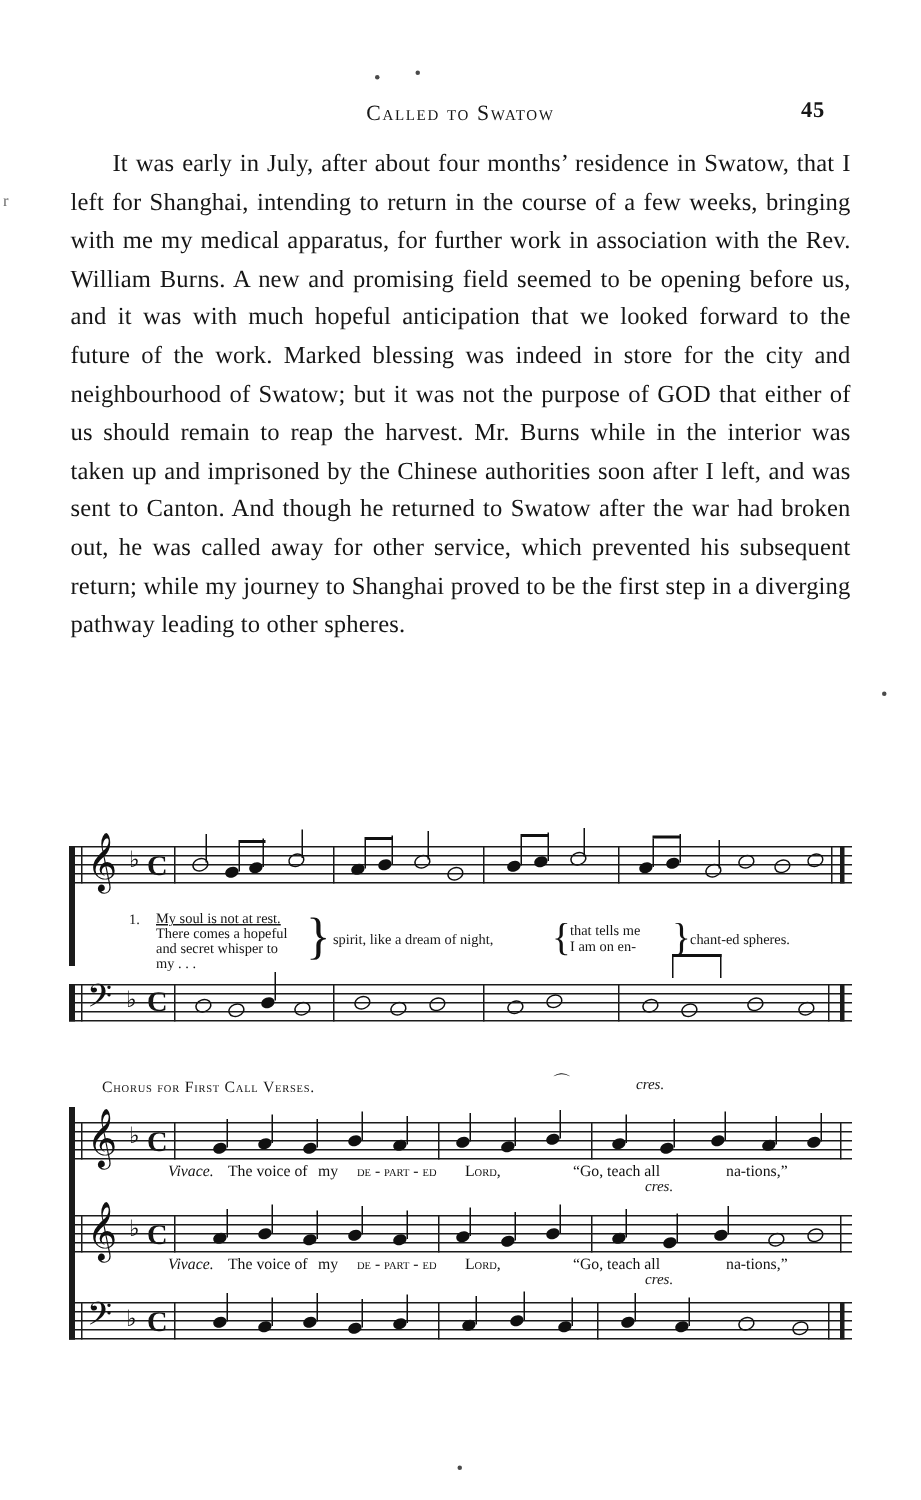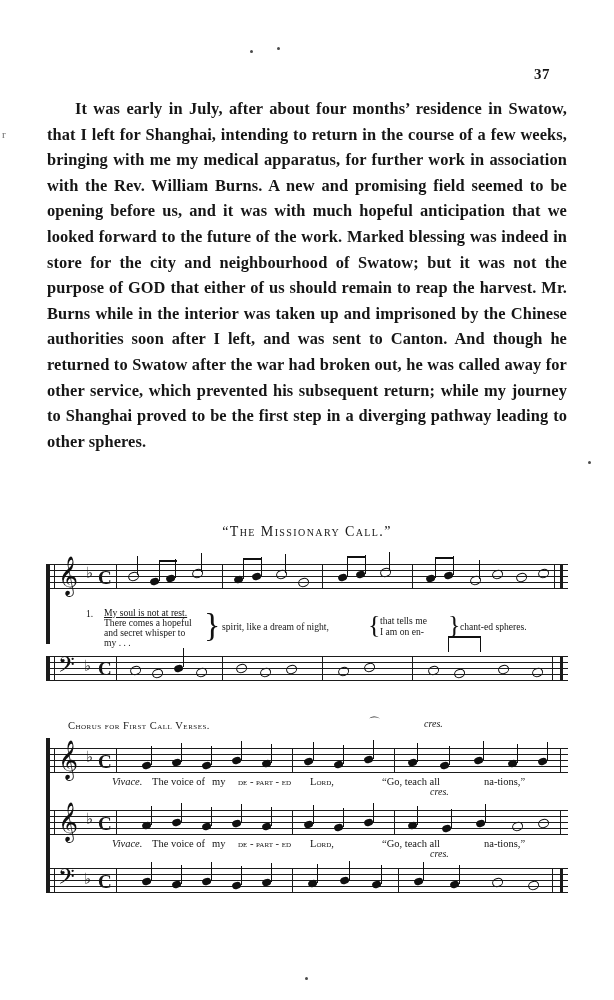--- a/index.html
+++ b/index.html
@@ -64,21 +64,20 @@
   .body-text {
     position: absolute;
     left: 47px;
     top: 96px;
     width: 520px;
     font-size: 16.4px;
     line-height: 25.6px;
     text-align: justify;
     text-justify: inter-word;
     letter-spacing: 0.1px;
-    font-weight: bold;
   }
   .body-text p { margin: 0; }
   .body-text p.indent { text-indent: 28px; }
   .sc { font-variant: small-caps; }
 
   
   .hymn-title {
     position: absolute;
     left: 0;
     top: 524px;
@@ -233,27 +232,27 @@
 <body>
 
 <div class="page">
 
   <div class="dot-mark mark-top-a"></div>
   <div class="dot-mark mark-top-b"></div>
   <div class="dot-mark mark-bottom"></div>
   <div class="dot-mark mark-right"></div>
   <div class="mark-left">r</div>
 
-  <div class="page-number">37</div>
+  <div class="running-head">Called to Swatow</div>
+  <div class="page-number">45</div>
 
   <div class="body-text">
     <p class="indent">It was early in July, after about four months’ residence in Swatow, that I left for Shanghai, intending to return in the course of a few weeks, bringing with me my medical apparatus, for further work in association with the Rev. William Burns.   A new and promising field seemed to be opening before us, and it was with much hopeful anticipation that we looked forward to the future of the work. Marked blessing was indeed in store for the city and neighbourhood of Swatow; but it was not the purpose of GOD that either of us should remain to reap the harvest. Mr. Burns while in the interior was taken up and imprisoned by the Chinese authorities soon after I left, and was sent to Canton.   And though he returned to Swatow after the war had broken out, he was called away for other service, which prevented his subsequent return; while my journey to Shanghai proved to be the first step in a diverging pathway leading to other spheres.</p>
   </div>
 
-  <div class="hymn-title">“The Missionary Call.”</div>
 
   <div class="music">
 
     <div class="system" style="top:0px;">
       <div class="staff" style="top:12px;">
         <div class="line l0"></div>
           <div class="line l1"></div>
           <div class="line l2"></div>
           <div class="line l3"></div>
           <div class="line l4"></div>

